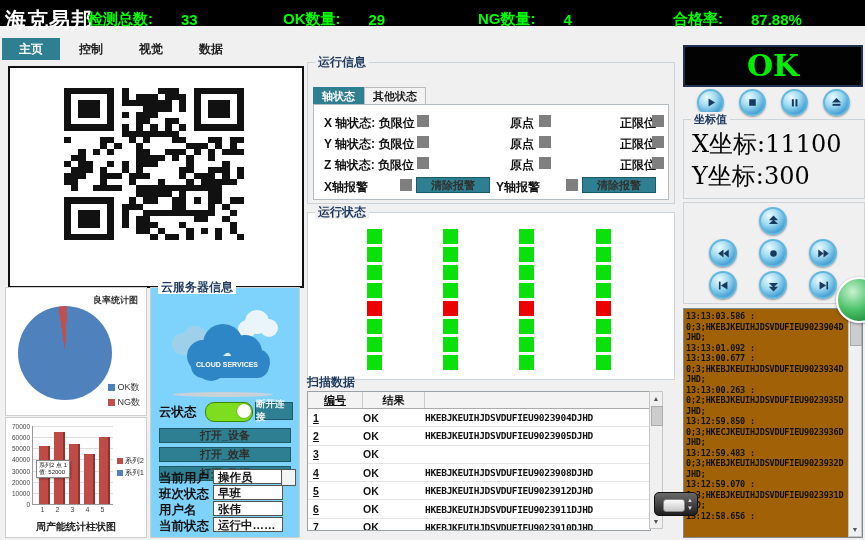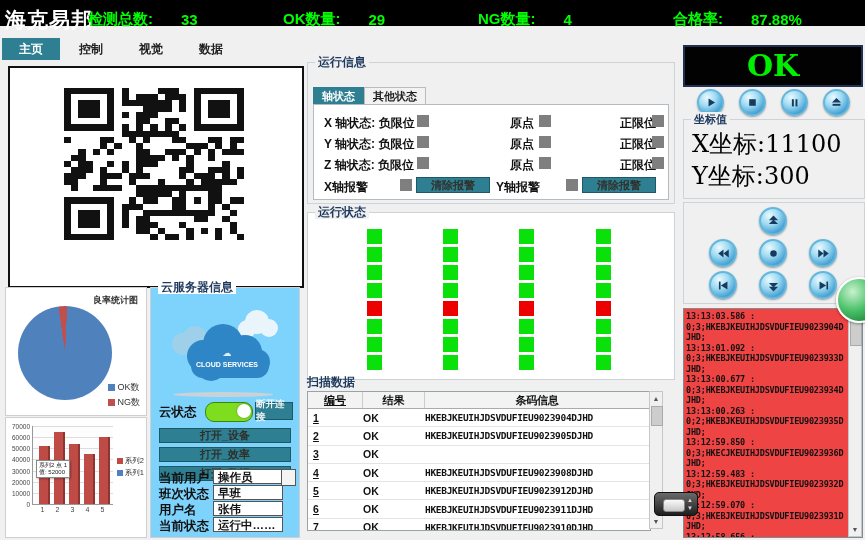--- a/index.html
+++ b/index.html
@@ -86,21 +86,21 @@
   .vthumb{position:absolute;left:1px;width:10px;background:#cdcdcd;border:1px solid #aaa;}
   
   .okdisp{position:absolute;left:683px;top:45px;width:180px;height:42px;background:#020202;border:2px solid #1f3050;
           display:flex;align-items:center;justify-content:center;box-sizing:border-box;}
   .oktext{color:#00ee00;font-family:"DejaVu Serif",serif;font-weight:bold;font-size:30px;line-height:30px;}
   .roundbtn{position:absolute;width:27px;height:27px;border-radius:50%;border:2px solid #63b7dd;box-sizing:border-box;
             background:radial-gradient(circle at 35% 28%, #eafaff 0%, #9ed9f1 40%, #47a2d4 75%, #2b7fb5 100%);
             display:flex;align-items:center;justify-content:center;box-shadow:0 1px 2px rgba(0,0,0,.35);}
   .roundbtn svg{width:17px;height:17px;}
   .coordrow{position:absolute;left:8px;font-family:"DejaVu Serif",serif;font-size:24px;color:#000;white-space:nowrap;}
-  .logbox{position:absolute;left:683px;top:308px;width:180px;height:230px;background:#ef4444;border:1px solid #7e8b91;
+  .logbox{position:absolute;left:683px;top:308px;width:180px;height:230px;background:#a16207;border:1px solid #7e8b91;
           box-sizing:border-box;overflow:hidden;}
   .logtext{position:absolute;left:2px;top:2px;width:160px;font-family:"DejaVu Sans Mono",monospace;
            font-size:8.5px;font-weight:bold;color:#111;line-height:10.5px;letter-spacing:-0.2px;word-break:break-all;}
   .greenball{position:absolute;left:836px;top:277px;width:42px;height:42px;border-radius:50%;border:2px solid #fff;
              background:radial-gradient(circle at 35% 30%, #c8f2cf 0%, #4fc36d 45%, #1d8a3a 85%);
              box-shadow:0 1px 3px rgba(0,0,0,.4);}
   .darkwidget{position:absolute;left:654px;top:492px;width:44px;height:24px;border-radius:5px;border:1px solid #101010;
               background:linear-gradient(#6a6a6a,#1e1e1e);box-sizing:border-box;}
   .dwbtn{position:absolute;left:8px;top:6px;width:20px;height:11px;border-radius:3px;background:linear-gradient(#fafafa,#c8c8c8);border:1px solid #888;}
   .dwarr{position:absolute;right:4px;font-size:6px;color:#ddd;line-height:6px;}
@@ -491,20 +491,21 @@
         <div class="ytick" style="top:5px">70000</div>
       </div>
     <div class="blegend" id="barlegend">
         <div class="li"><span class="sw" style="background:#bf4b47"></span>系列2</div>
         <div class="li"><span class="sw" style="background:#4f81bd"></span>系列1</div>
       </div>
     <div class="tooltip">
       <div>系列2 点 1</div>
       <div>值: 52000</div>
     </div>
+    <div class="bartitle">周产能统计柱状图</div>
   <div class="xtick" style="left:32px">1</div>
       <div class="xtick" style="left:47px">2</div>
       <div class="xtick" style="left:62px">3</div>
       <div class="xtick" style="left:77px">4</div>
       <div class="xtick" style="left:92px">5</div>
     </div>
 
   <div class="cloudpanel">
     <span class="gtitle">云服务器信息</span>
     <svg style="position:absolute;left:10px;top:14px" width="128" height="92" viewBox="0 0 128 92">
@@ -638,21 +639,20 @@
       <div class="stsq" style="left:135px;top:142px;background:#0ae00a"></div>
       <div class="stsq" style="left:211px;top:142px;background:#0ae00a"></div>
       <div class="stsq" style="left:288px;top:142px;background:#0ae00a"></div>
     </div>
 
   <span class="scantitle">扫描数据</span>
   <div class="scantable" id="scantable">
       <div class="thead">
   <span class="c1" style="justify-content:center;padding-left:0">编号</span>
         <span class="c2">结果</span>
-        <span class="c3" style="font-family:inherit;font-size:11px;justify-content:center">条码信息</span>
       </div>
       <div class="trow">
         <span class="c1">1</span>
         <span class="c2">OK</span>
         <span class="c3">HKEBJKEUIHJDSVDUFIEU9023904DJHD</span>
       </div>
       <div class="trow">
         <span class="c1">2</span>
         <span class="c2">OK</span>
         <span class="c3">HKEBJKEUIHJDSVDUFIEU9023905DJHD</span>
@@ -763,21 +763,20 @@
           <rect x="17.5" y="7" width="2.5" height="12" fill="#173a5e"></rect>
         </svg>
       </div>
   </div>
 
   <div class="logbox">
     <div class="logtext" id="logtext">
         <div>13:13:03.586 :</div>
         <div>0;3;HKEBJKEUIHJDSVDUFIEU9023904DJHD;</div>
         <div>13:13:01.092 :</div>
-        <div>0;3;HKEBJKEUIHJDSVDUFIEU9023933DJHD;</div>
         <div>13:13:00.677 :</div>
         <div>0;3;HKEBJKEUIHJDSVDUFIEU9023934DJHD;</div>
         <div>13:13:00.263 :</div>
         <div>0;2;HKEBJKEUIHJDSVDUFIEU9023935DJHD;</div>
         <div>13:12:59.850 :</div>
         <div>0;3;HKECJKEUIHJDSVDUFIEU9023936DJHD;</div>
         <div>13:12:59.483 :</div>
         <div>0;3;HKEBJKEUIHJDSVDUFIEU9023932DJHD;</div>
         <div>13:12:59.070 :</div>
         <div>0;3;HKEBJKEUIHJDSVDUFIEU9023931DJHD;</div>

